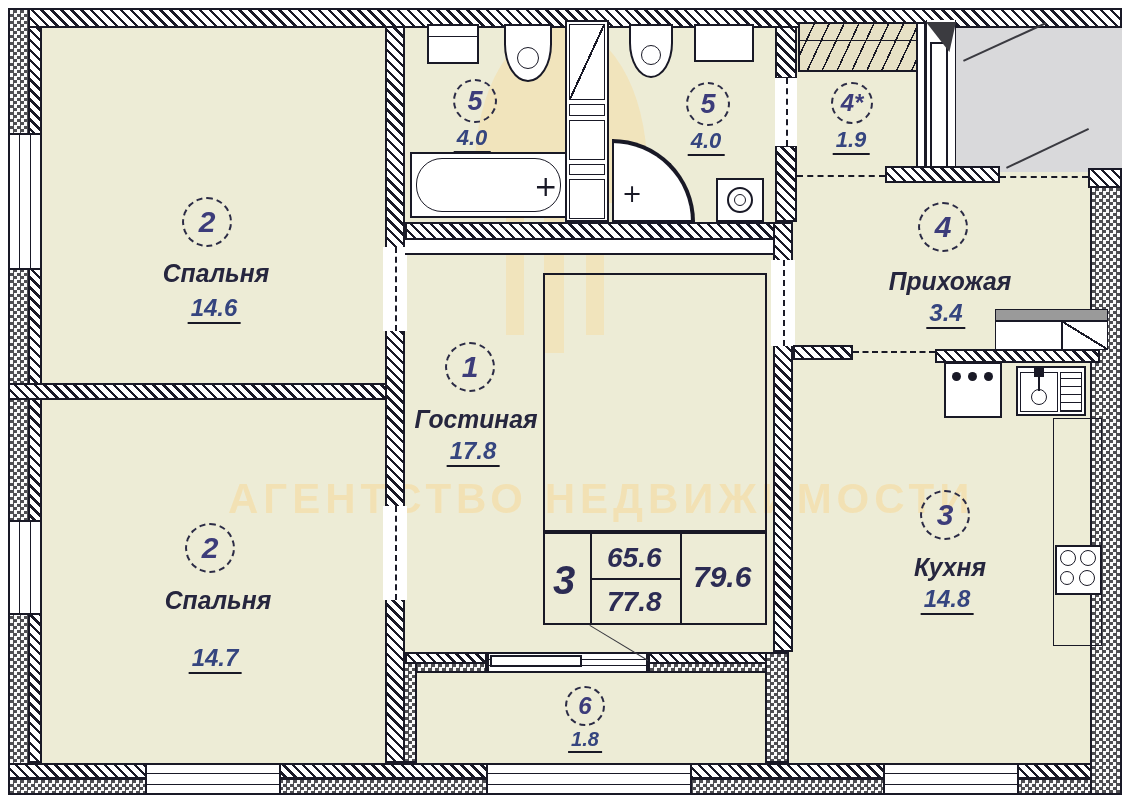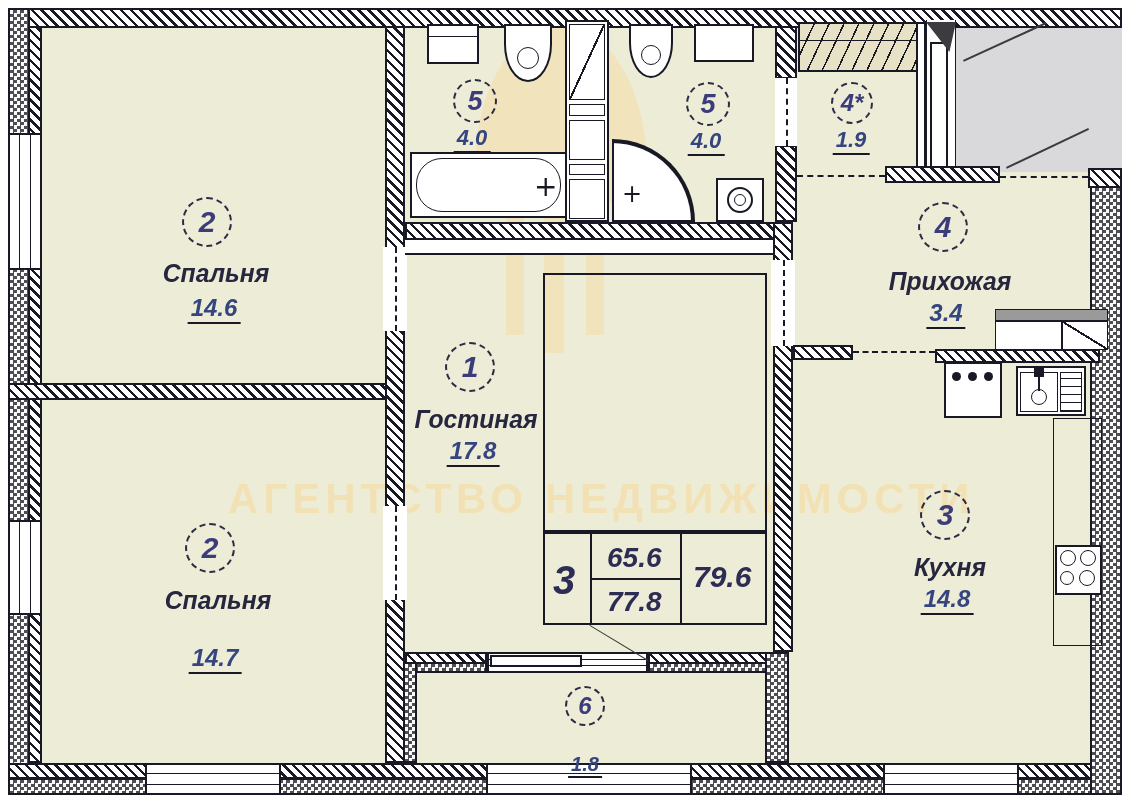--- a/index.html
+++ b/index.html
@@ -203,15 +203,15 @@
 
   <div class="abs circ" style="left:920px;top:490px;width:50px;height:50px;font-size:30px;">
     <span>3</span>
     </div>
   <div class="abs nm" style="left:950px;top:552px;font-size:26px;">Кухня</div>
   <div class="abs ar" style="left:947px;top:585px;font-size:24px;"><b>14.8</b></div>
 
   <div class="abs circ" style="left:565px;top:686px;width:40px;height:40px;font-size:24px;">
     <span>6</span>
     </div>
-  <div class="abs ar" style="left:585px;top:753px;font-size:20px;"><b>1.8</b></div>
+  <div class="abs ar" style="left:585px;top:728px;font-size:20px;"><b>1.8</b></div>
 
 </div>
 
 </body></html>

